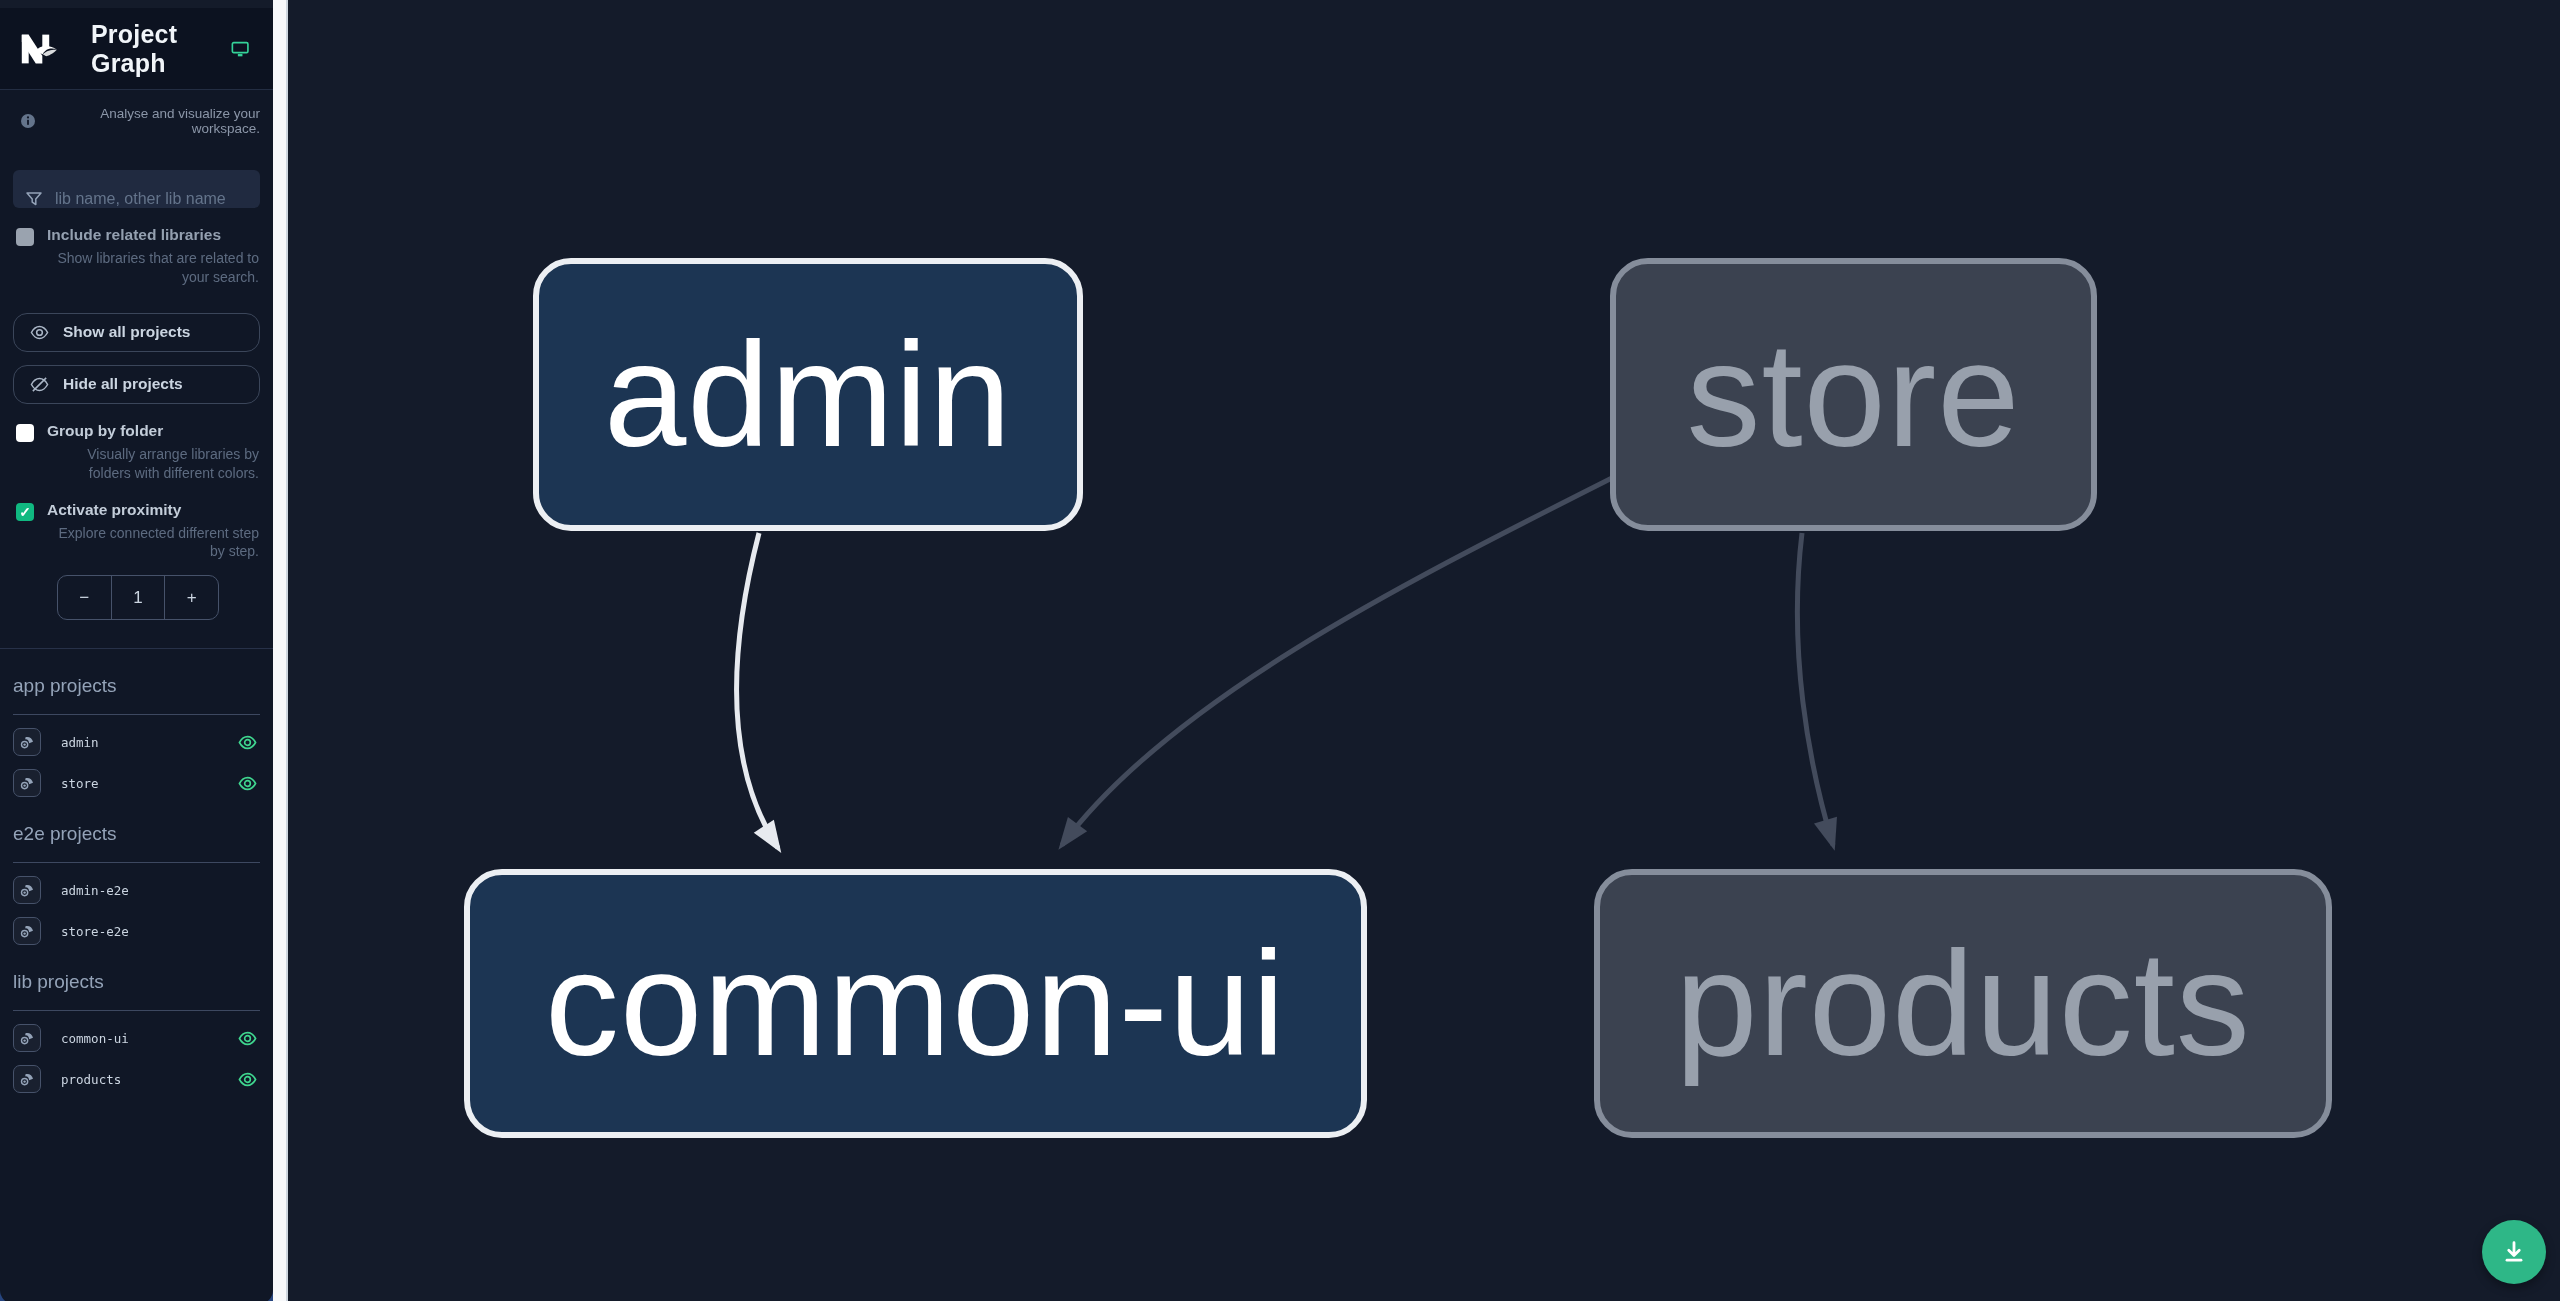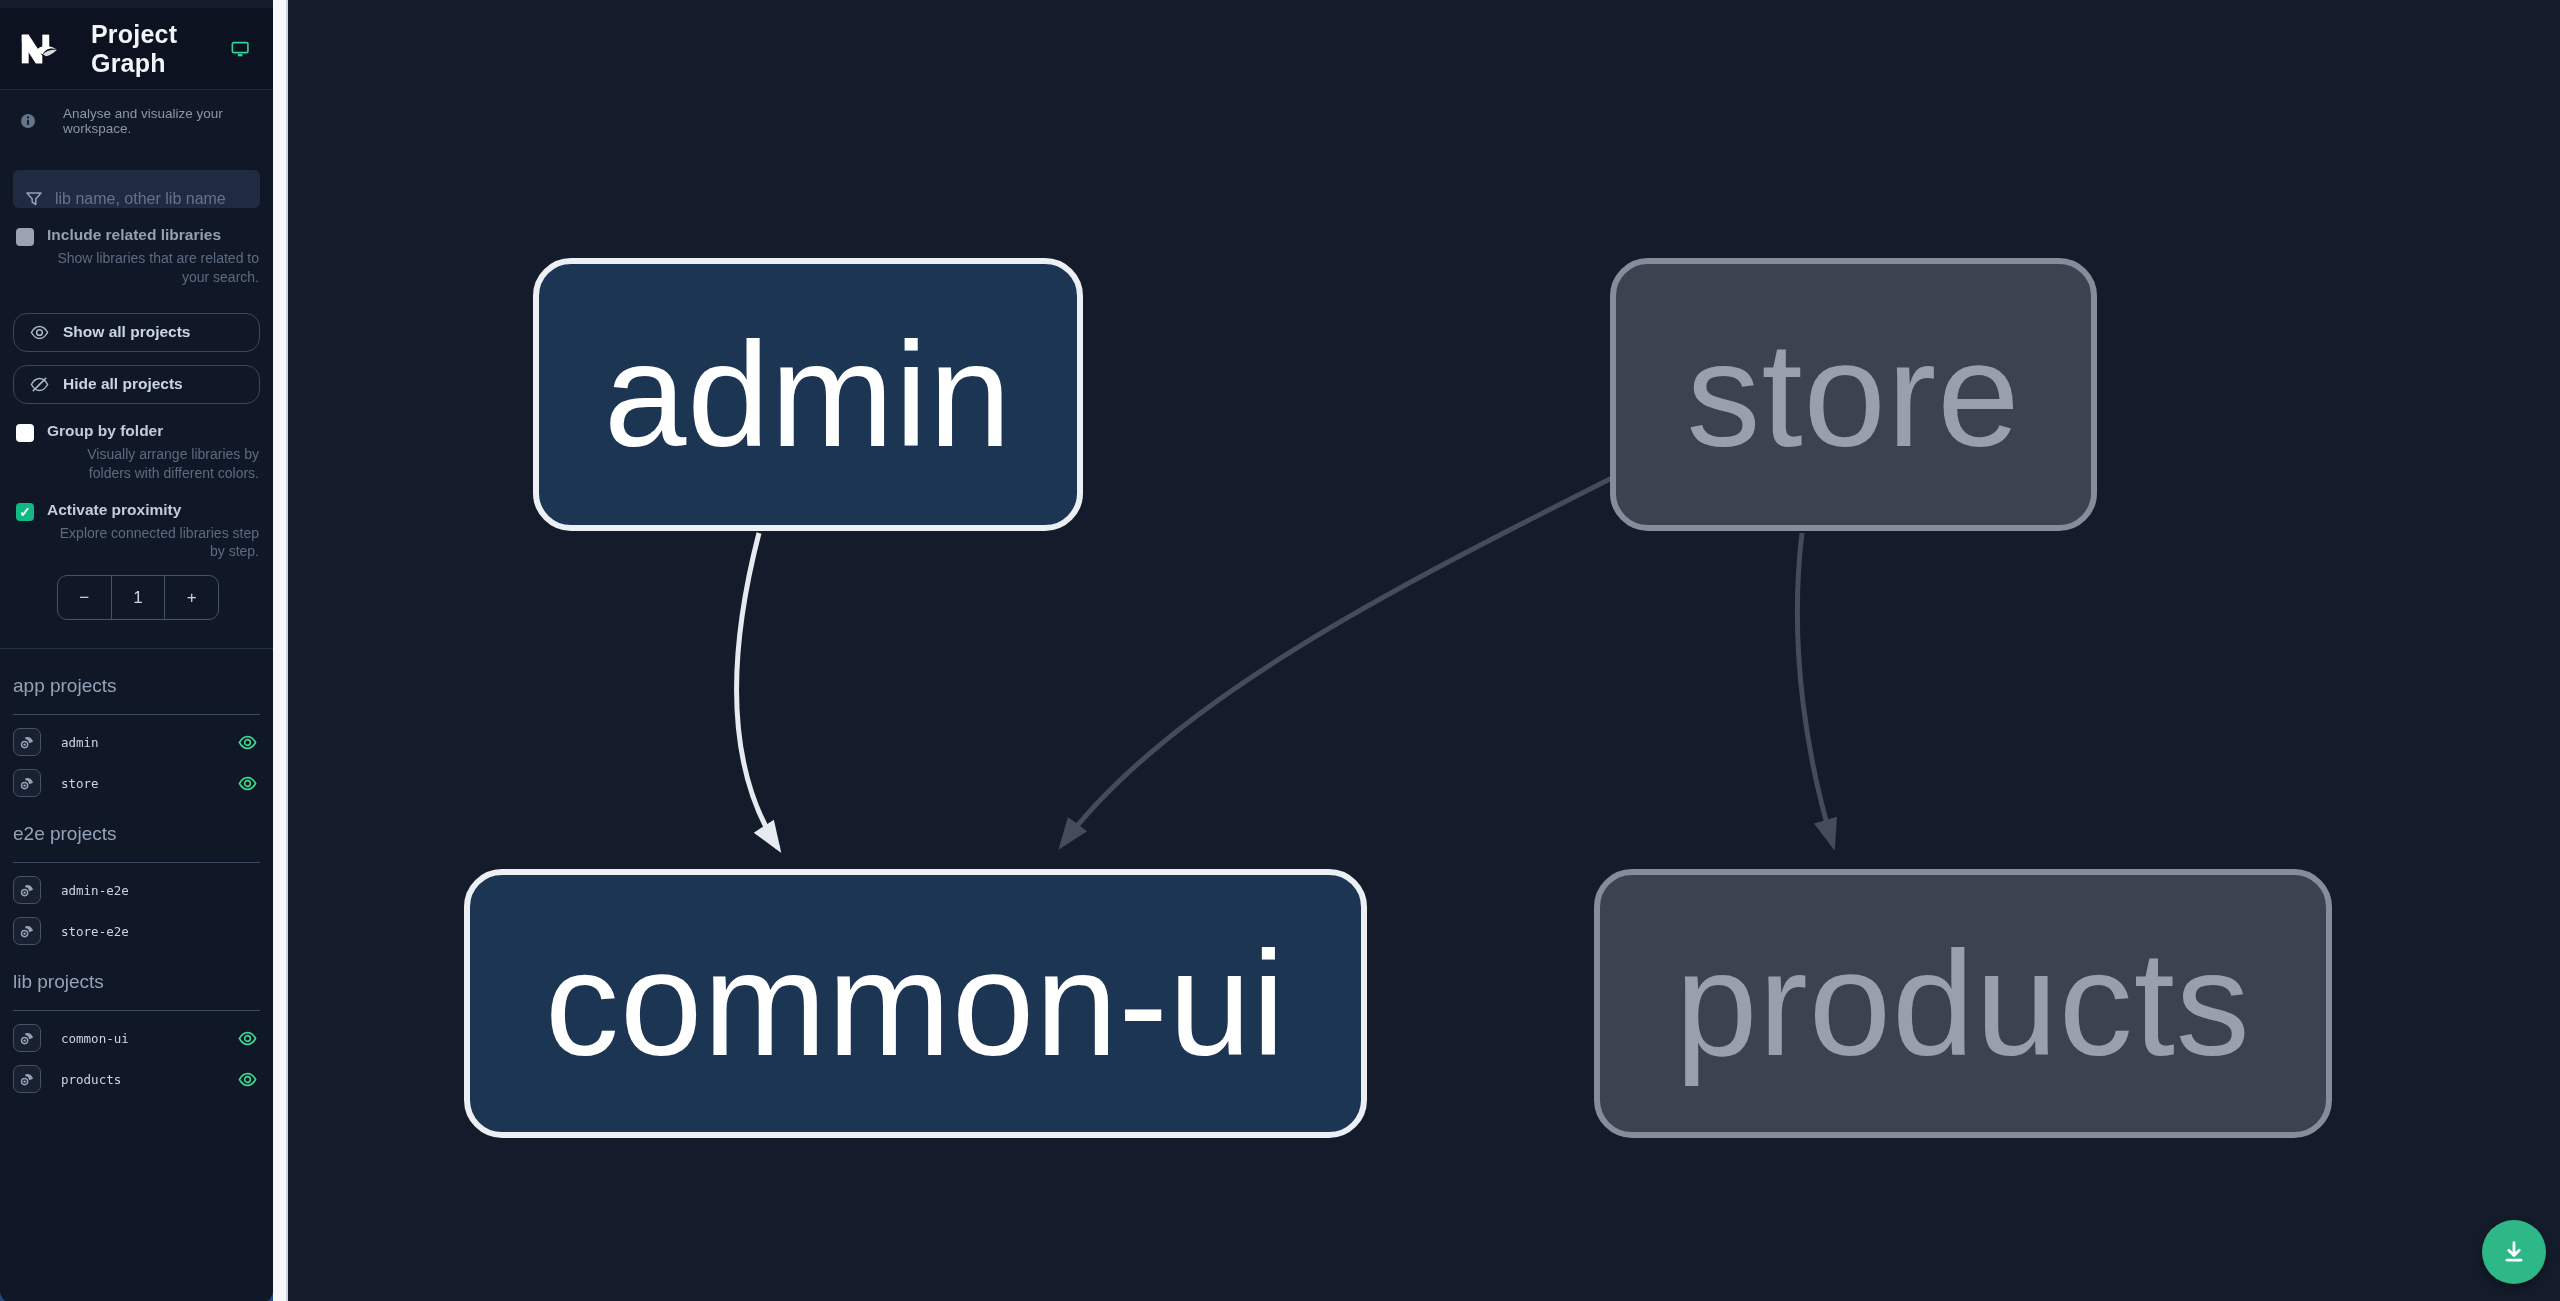--- a/index.html
+++ b/index.html
@@ -12,21 +12,21 @@
              border-radius: 0 0 14px 14px; overflow: hidden; }
   .divider { position: absolute; left: 273px; top: 0; width: 15px; height: 1301px;
              background: #f7f8fa; border-right: 2px solid #cdd5de; cursor: col-resize; }
 
   .side-header { height: 82px; display: flex; align-items: center; padding: 0 24px 0 17px;
                  background: #0c1220; border-bottom: 1px solid #232d42; }
   .nx-logo { width: 46px; height: 46px; flex: 0 0 auto; }
   .app-title { color: #f1f5f9; font-size: 25px; font-weight: 700; margin-left: 28px; letter-spacing: .2px; }
   .monitor-icon { margin-left: auto; width: 22px; height: 22px; }
 
-  .tagline-row { display: flex; align-items: center; gap: 27px; padding: 16px 13px 10px 20px; }
+  .tagline-row { display: flex; align-items: center; gap: 2px; padding: 16px 13px 10px 20px; text-align: right; }
   .tagline-row svg { width: 16px; height: 16px; flex: 0 0 auto; }
   .tagline { color: #8b96a8; font-size: 13.5px; }
 
   .search-box { margin: 24px 13px 0 13px; height: 38px; background: #202a40; border-radius: 6px;
                 display: flex; align-items: flex-end; padding: 0 12px; gap: 12px; }
   .search-box svg { width: 18px; height: 18px; flex: 0 0 auto; }
   .search-box input { background: transparent; border: none; outline: none; color: #cbd5e1;
                       font-size: 16px; width: 100%; font-family: "Liberation Sans", sans-serif; }
   .search-box input::placeholder { color: #64748b; }
 
@@ -177,21 +177,21 @@
       <div>
         <div class="cb-label">Group by folder</div>
         <div class="cb-desc">Visually arrange libraries by folders with different colors.</div>
       </div>
     </div>
 
     <div class="cb-row">
       <div class="cb checked">✓</div>
       <div>
         <div class="cb-label">Activate proximity</div>
-        <div class="cb-desc">Explore connected libraries step by step.</div>
+        <div class="cb-desc">Explore connected different step by step.</div>
       </div>
     </div>
 
     <div class="counter">
       <div class="seg-btn">−</div>
       <div>1</div>
       <div class="seg-btn">+</div>
     </div>
 
     <div class="list-area">

